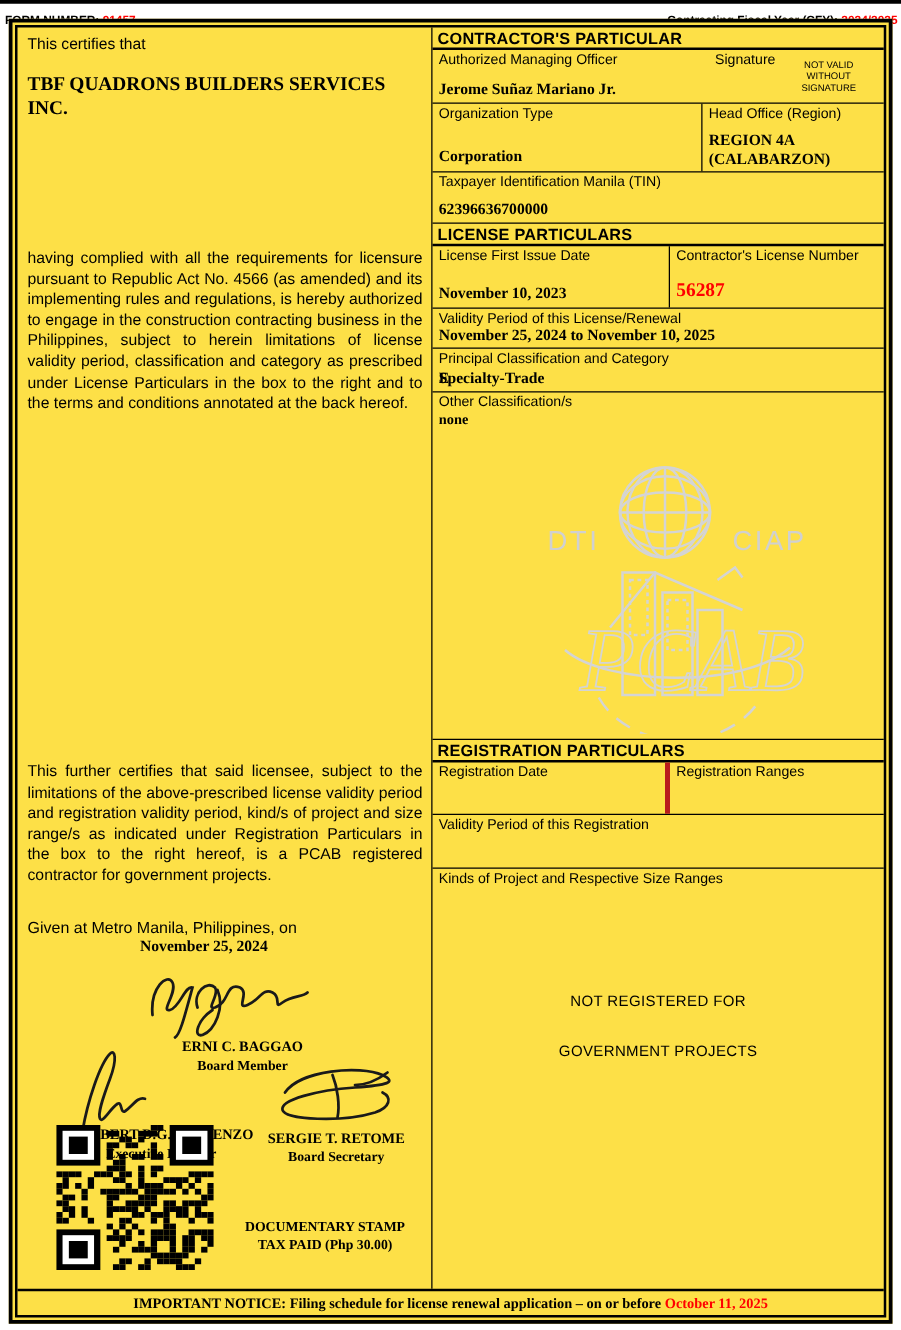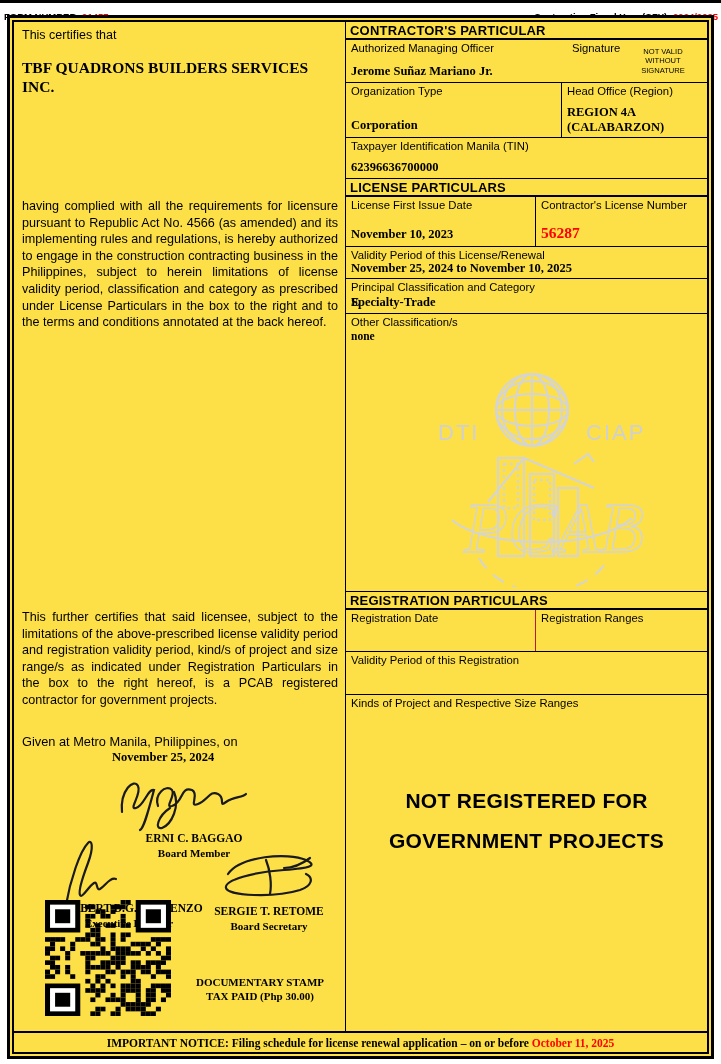--- a/index.html
+++ b/index.html
@@ -56,24 +56,24 @@
   .license-no { color:#ff0000; font-size:15.5px; }
   .row-validity { height:32px; }
   .row-validity .val { position:absolute; bottom:2px; left:5px; }
   .row-principal { height:35px; }
   .row-principal .val { position:absolute; bottom:3px; left:5px; }
   .cat-e { position:absolute; bottom:3px; left:59%; }
   .row-other { height:278px; }
   .row-other .val { position:absolute; top:16px; left:5px; font-size:11.5px; }
   .watermark { position:absolute; left:78px; top:48px; opacity:1; }
   .row-reg { height:42px; display:flex; }
-  .reg-left { width:190px; border-right:1px solid #b91c1c; }
+  .reg-left { width:190px; border-right:4px solid #b91c1c; }
   .row-regval { height:43px; }
   .row-kinds { flex:1; border-bottom:none; }
-  .not-registered { position:absolute; top:86px; left:0; width:100%; text-align:center; font-weight:bold; font-size:21px; line-height:40px; letter-spacing:.3px; }
+  .not-registered { position:absolute; top:86px; left:0; width:100%; text-align:center; font-weight:normal; font-size:12px; line-height:40px; letter-spacing:.3px; }
 
   
   .notice-row { border-top:2px solid #000; height:21px; display:flex; align-items:center; justify-content:center; font-family:"Liberation Serif", serif; font-weight:bold; font-size:11.5px; }
 
   .wm { stroke:#d4d4d4; fill:none; stroke-width:2; }
   .wm-text { fill:#d0d0d0; font-family:"Liberation Sans", sans-serif; font-size:22px; letter-spacing:2px; font-weight:normal; }
   .wm-big { fill:none; stroke:#d4d4d4; stroke-width:1.4; font-family:"Liberation Serif", serif; font-style:italic; font-size:72px; }
 </style>
 </head>
 <body>

